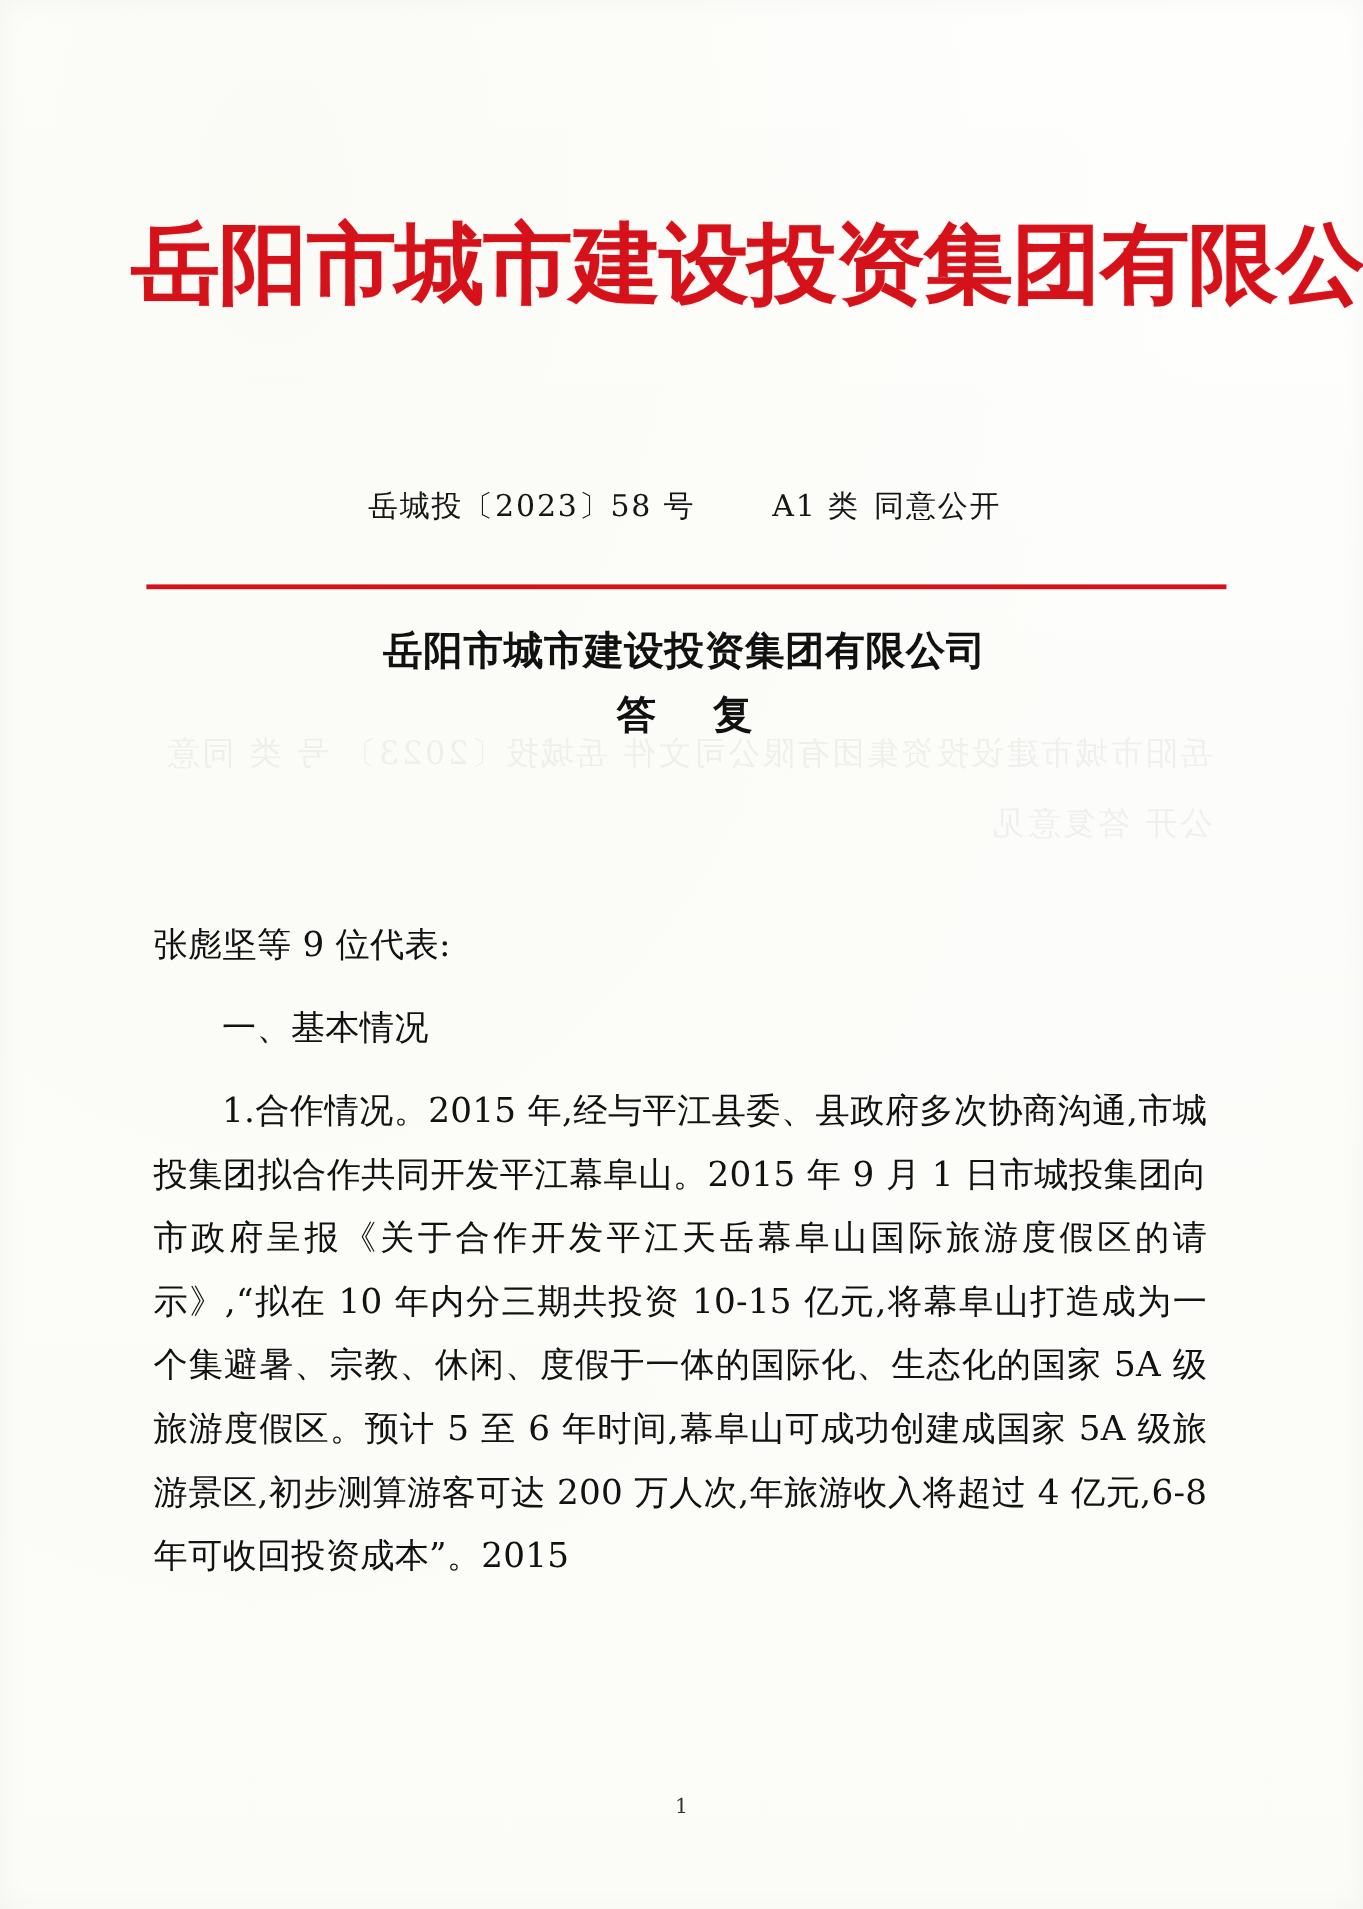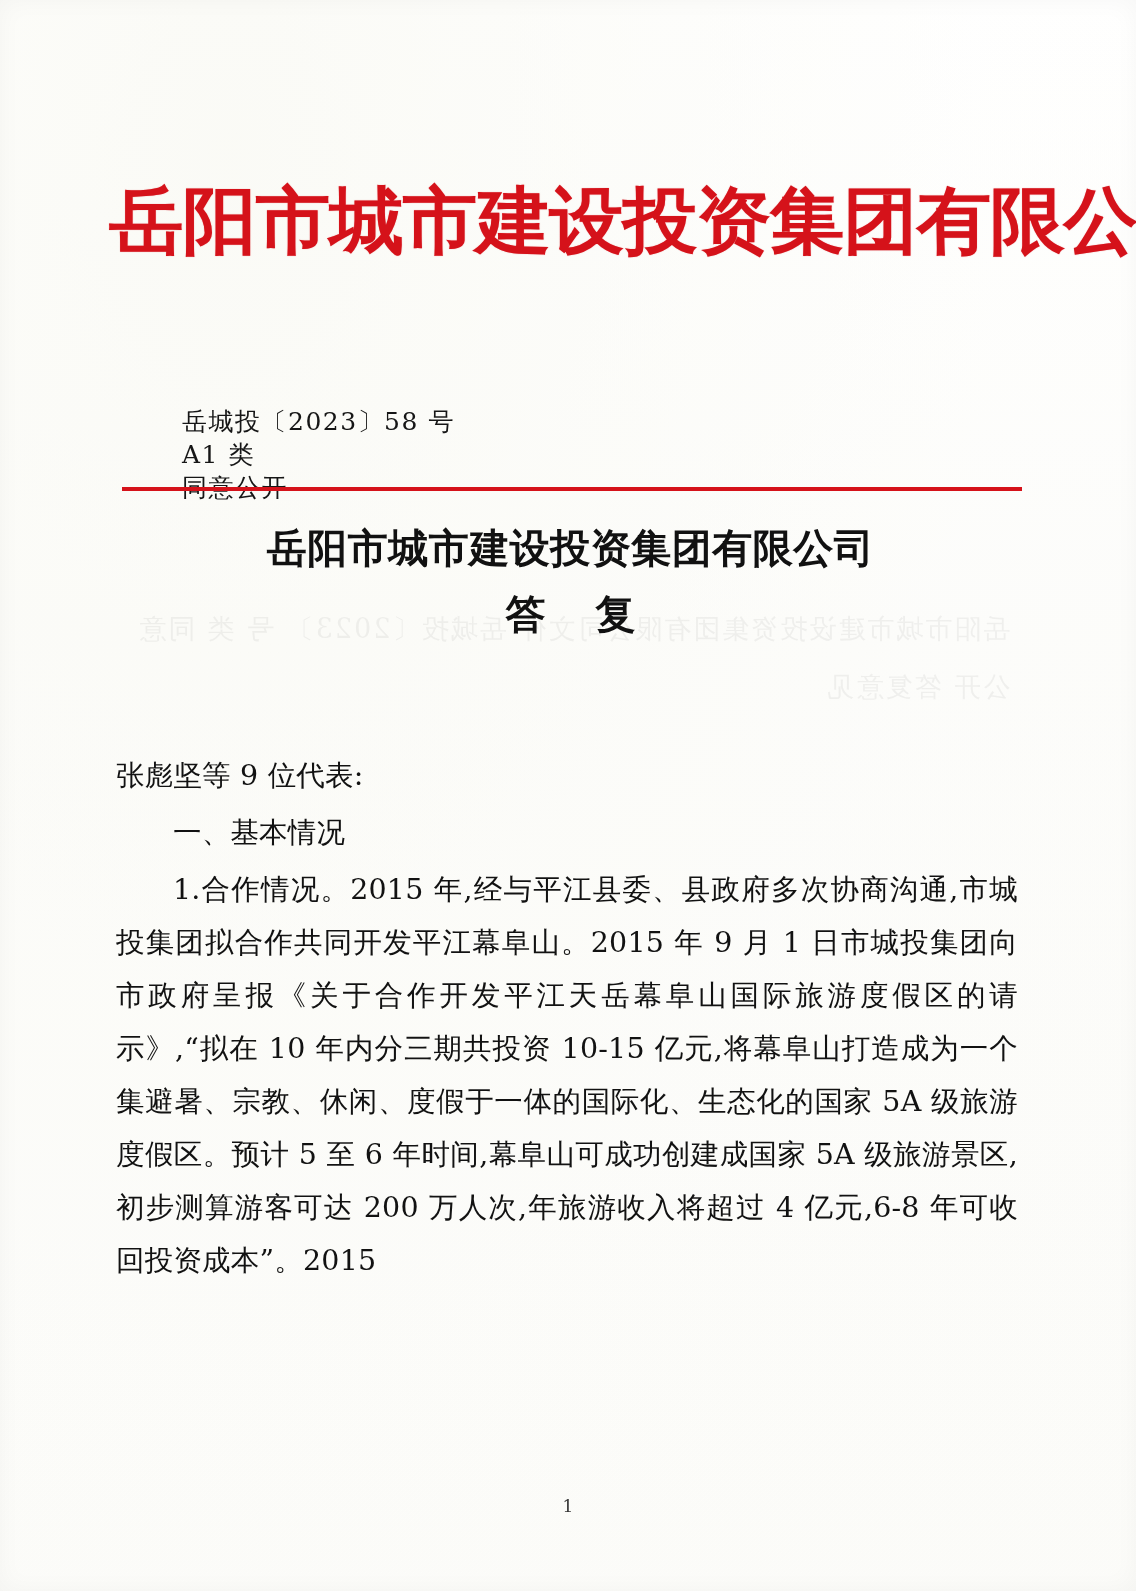--- a/index.html
+++ b/index.html
@@ -76,21 +76,20 @@
     top: 405px;
     width: 905px;
     display: flex;
     justify-content: center;
     align-items: baseline;
     gap: 0;
     font-size: 25px;
     color: #161616;
     letter-spacing: 1px;
     font-family: "DejaVu Serif", serif;
-    flex-direction: column;
   }
   .docnum-row .num { letter-spacing: 1.5px; }
   .docnum-row .flagA { margin-left: 64px; letter-spacing: 1.5px; }
   .docnum-row .flagB { margin-left: 12px; letter-spacing: 1.5px; }
 
   .red-rule {
     position: absolute;
     left: 122px;
     top: 487px;
     width: 900px;
@@ -100,21 +99,21 @@
 
   .title-block {
     position: absolute;
     left: 118px;
     top: 515px;
     width: 905px;
     text-align: center;
     font-family: "DejaVu Serif", serif;
     font-weight: bold;
     color: #111;
-    font-size: 40px;
+    font-size: 33px;
     line-height: 1.65;
     letter-spacing: 0.5px;
   }
   .title-block .l3 {
     letter-spacing: 18px;
     padding-left: 18px;
   }
 
   .body-text {
     position: absolute;
@@ -122,21 +121,21 @@
     top: 745px;
     width: 910px;
     font-family: "DejaVu Serif", serif;
     font-size: 28.5px;
     line-height: 53px;
     color: #121212;
     text-align: justify;
     text-justify: inter-ideograph;
     letter-spacing: 0.2px;
   }
-  .body-text p { margin: 4px; }
+  .body-text p { margin: 16px; }
   .indent { text-indent: 2em; }
   .bold { font-weight: normal; }
 
   .page-number {
     position: absolute;
     left: 0;
     right: 0;
     top: 1496px;
     text-align: center;
     font-size: 17px;

